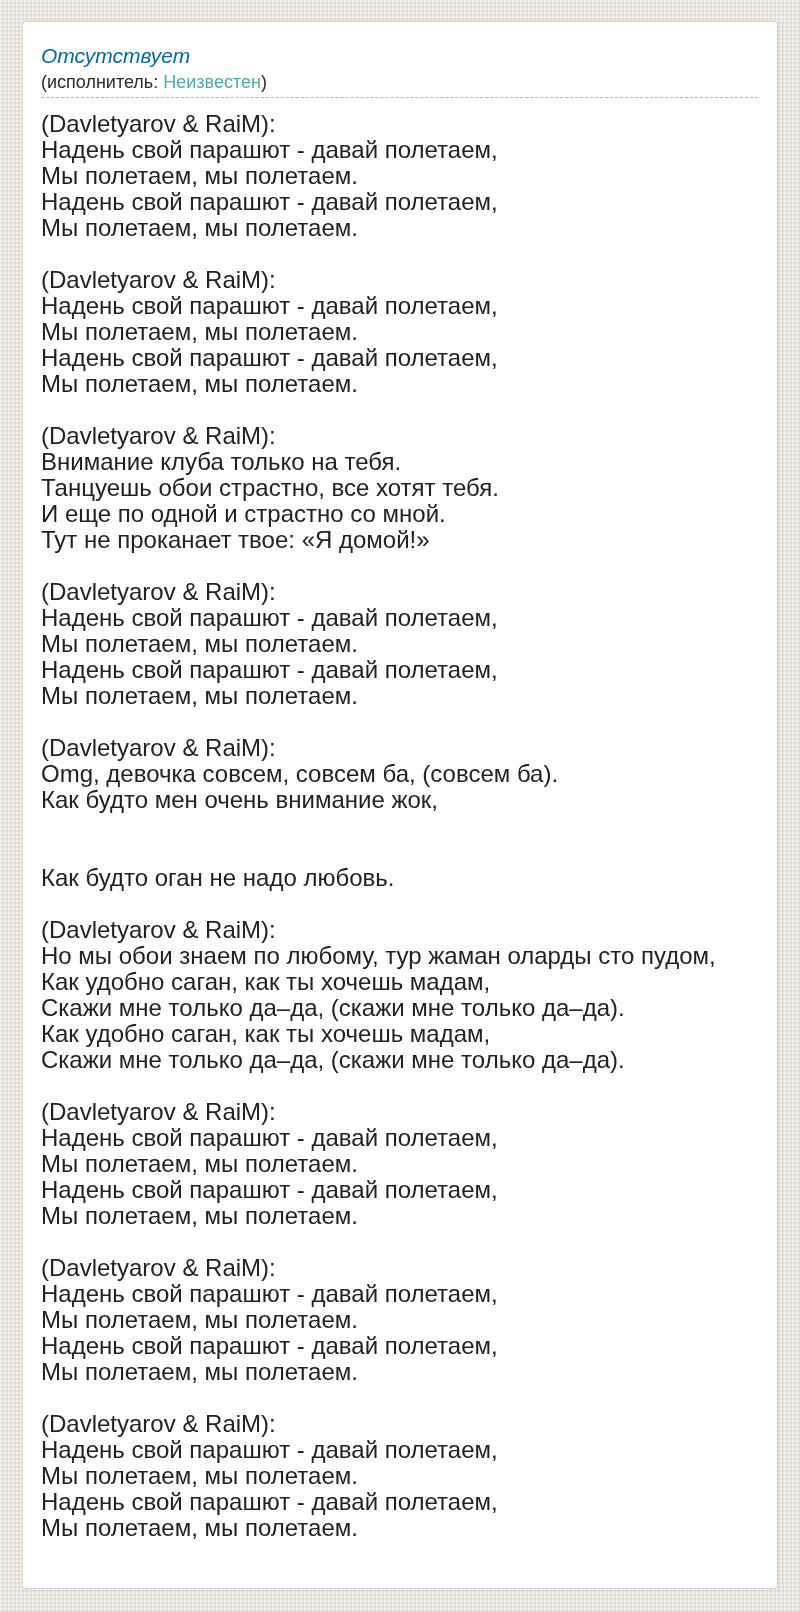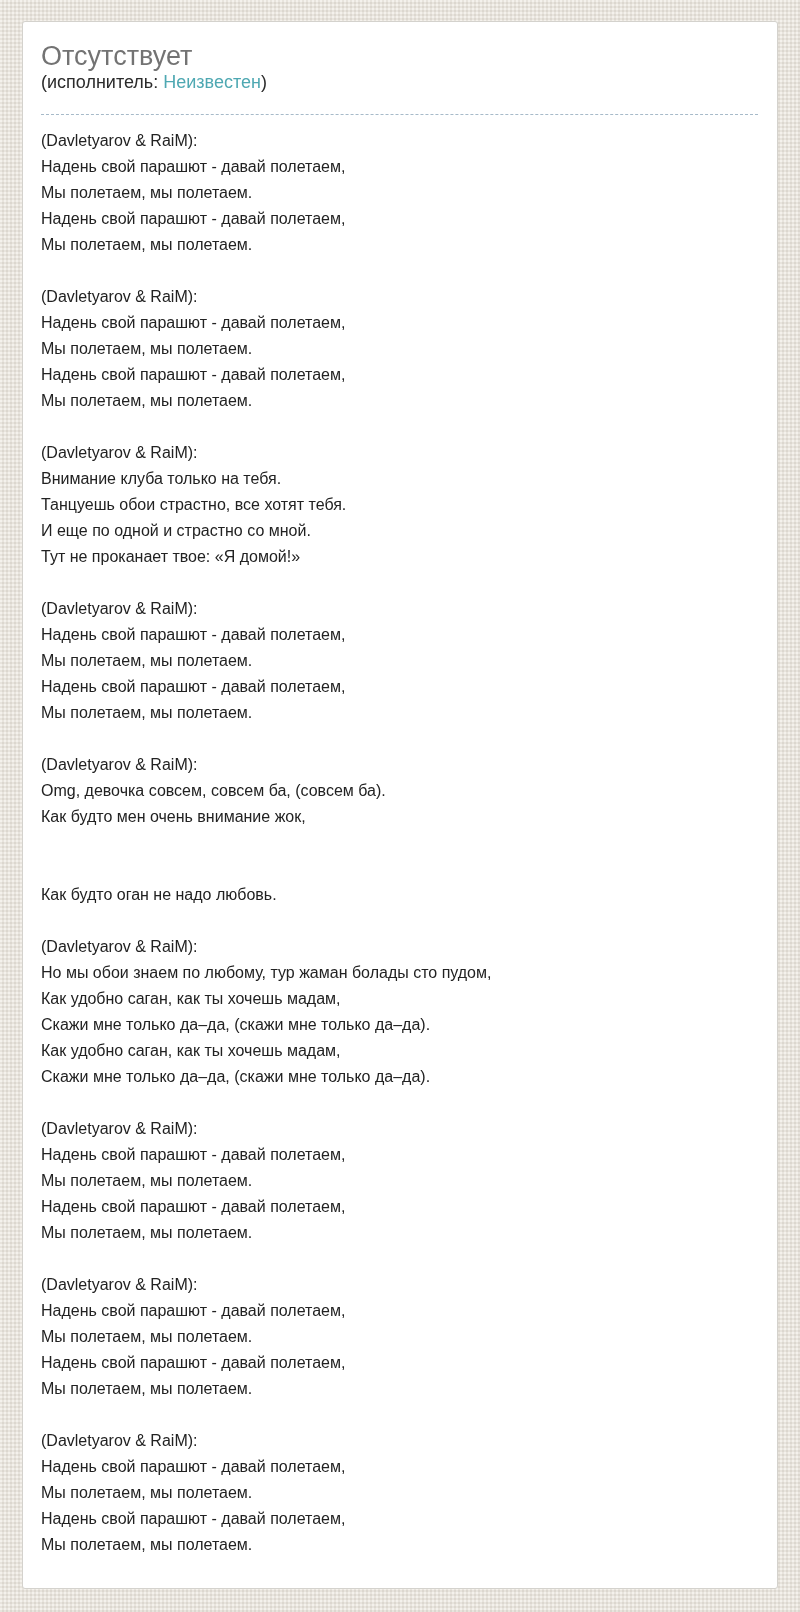--- a/index.html
+++ b/index.html
@@ -24,41 +24,42 @@
     width: 756px;
     height: 1568px;
     box-sizing: border-box;
     background: #ffffff;
     border: 1px solid #d4d2cd;
     border-radius: 3px;
     padding: 16px 19px 0 18px;
     overflow: hidden;
   }
   .title {
-    font-size: 27px;
+    font-size: 21px;
     line-height: 30px;
     margin: 3px 0 0 0;
     font-weight: normal;
-    color: #737373;
+    color: #0369a1;
+    font-style: italic;
   }
   .artist-line {
     font-size: 18px;
     line-height: 22px;
     color: #2b2b2b;
-    padding-bottom: 21px;
+    padding-bottom: 4px;
     border-bottom: 1px dashed #a7bac9;
   }
   .artist-link {
     color: #4ea8b2;
     text-decoration: none;
     cursor: pointer;
   }
   .lyrics {
     margin-top: 13px;
-    font-size: 16px;
+    font-size: 24px;
     line-height: 26px;
     color: #222222;
   }
   .stanza {
     margin: 0 0 26px 0;
   }
   .lyric-line {
     min-height: 26px;
     white-space: pre-wrap;
   }
@@ -102,21 +103,21 @@
       <div class="stanza">
         <div class="lyric-line">(Davletyarov &amp; RaiM):</div>
         <div class="lyric-line">Omg, девочка совсем, совсем ба, (совсем ба).</div>
         <div class="lyric-line">Как будто мен очень внимание жок,</div>
         <div class="lyric-line">&nbsp;</div>
         <div class="lyric-line">&nbsp;</div>
         <div class="lyric-line">Как будто оган не надо любовь.</div>
       </div>
       <div class="stanza">
         <div class="lyric-line">(Davletyarov &amp; RaiM):</div>
-        <div class="lyric-line">Но мы обои знаем по любому, тур жаман болады сто пудом,</div>
+        <div class="lyric-line">Но мы обои знаем по любому, тур жаман оларды сто пудом,</div>
         <div class="lyric-line">Как удобно саган, как ты хочешь мадам,</div>
         <div class="lyric-line">Скажи мне только да–да, (скажи мне только да–да).</div>
         <div class="lyric-line">Как удобно саган, как ты хочешь мадам,</div>
         <div class="lyric-line">Скажи мне только да–да, (скажи мне только да–да).</div>
       </div>
       <div class="stanza">
         <div class="lyric-line">(Davletyarov &amp; RaiM):</div>
         <div class="lyric-line">Надень свой парашют - давай полетаем,</div>
         <div class="lyric-line">Мы полетаем, мы полетаем.</div>
         <div class="lyric-line">Надень свой парашют - давай полетаем,</div>

